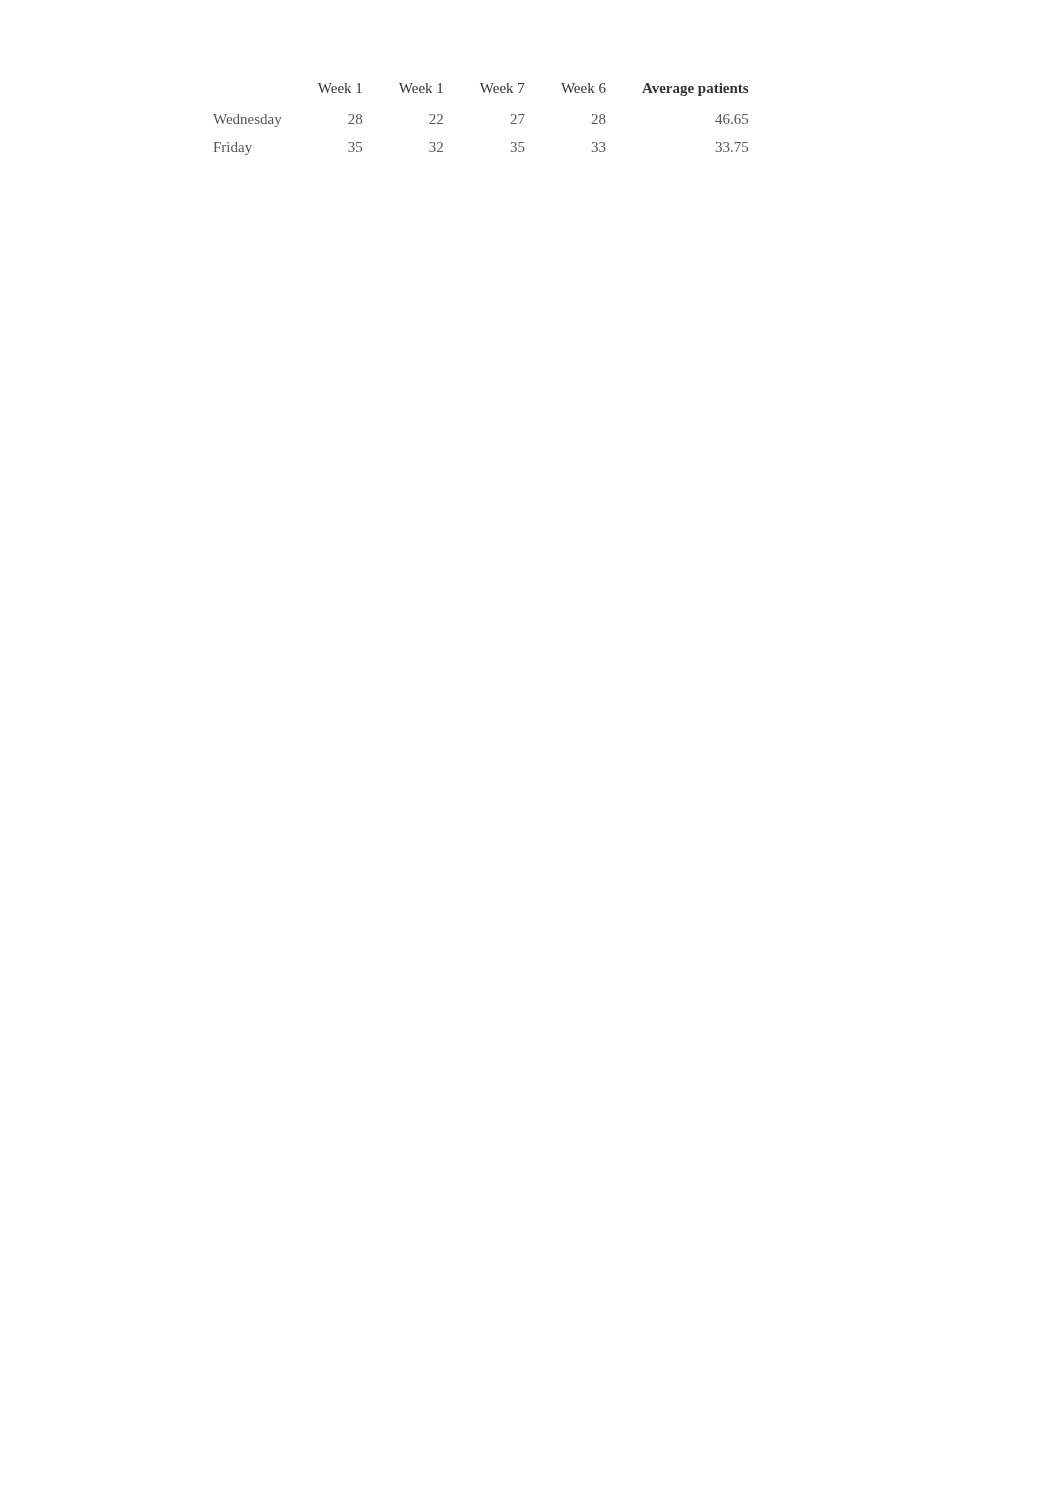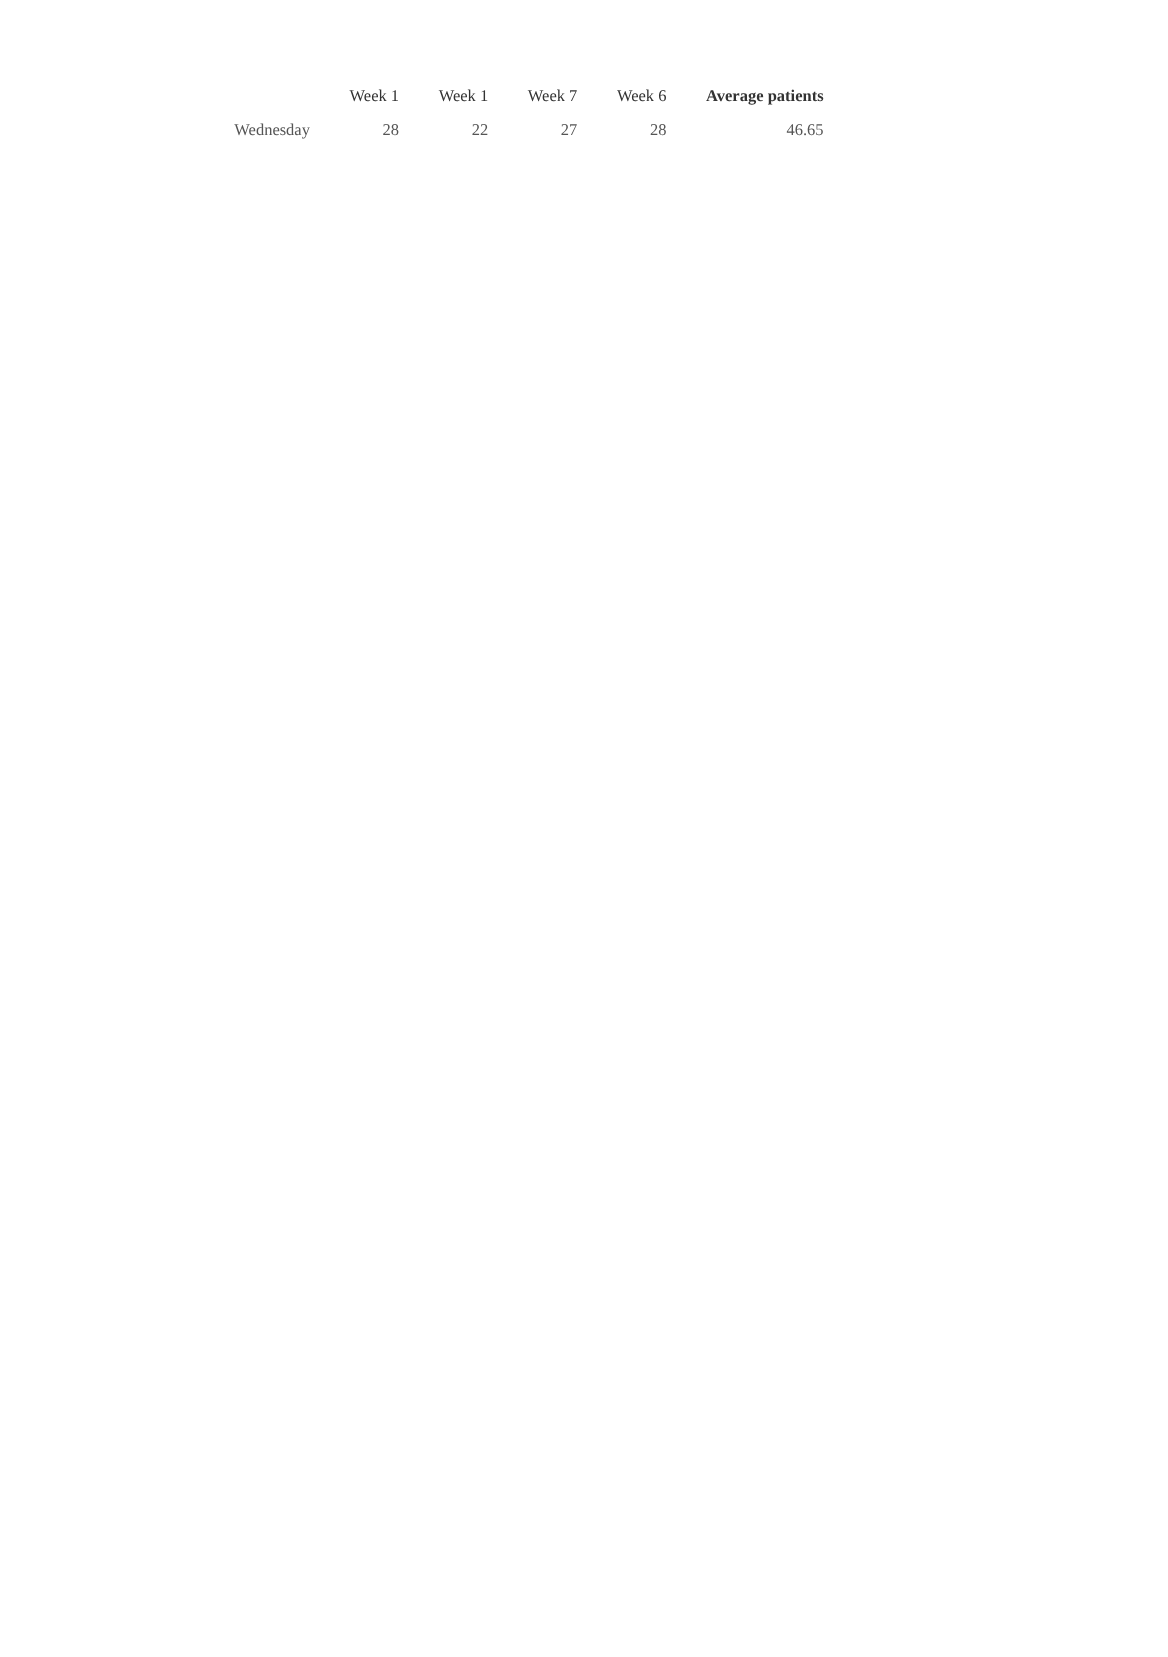--- a/index.html
+++ b/index.html
@@ -88,16 +88,24 @@
       </thead>
       <tbody id="table-body">
           <tr>
             <td>Wednesday</td>
             <td>28</td>
             <td>22</td>
             <td>27</td>
             <td>28</td>
             <td>46.65</td>
           </tr>
+          <tr>
+            <td>Friday</td>
+            <td>35</td>
+            <td>32</td>
+            <td>35</td>
+            <td>33</td>
+            <td>33.75</td>
+          </tr>
         </tbody>
     </table>
   </div>
 </div>
 
 </body></html>

